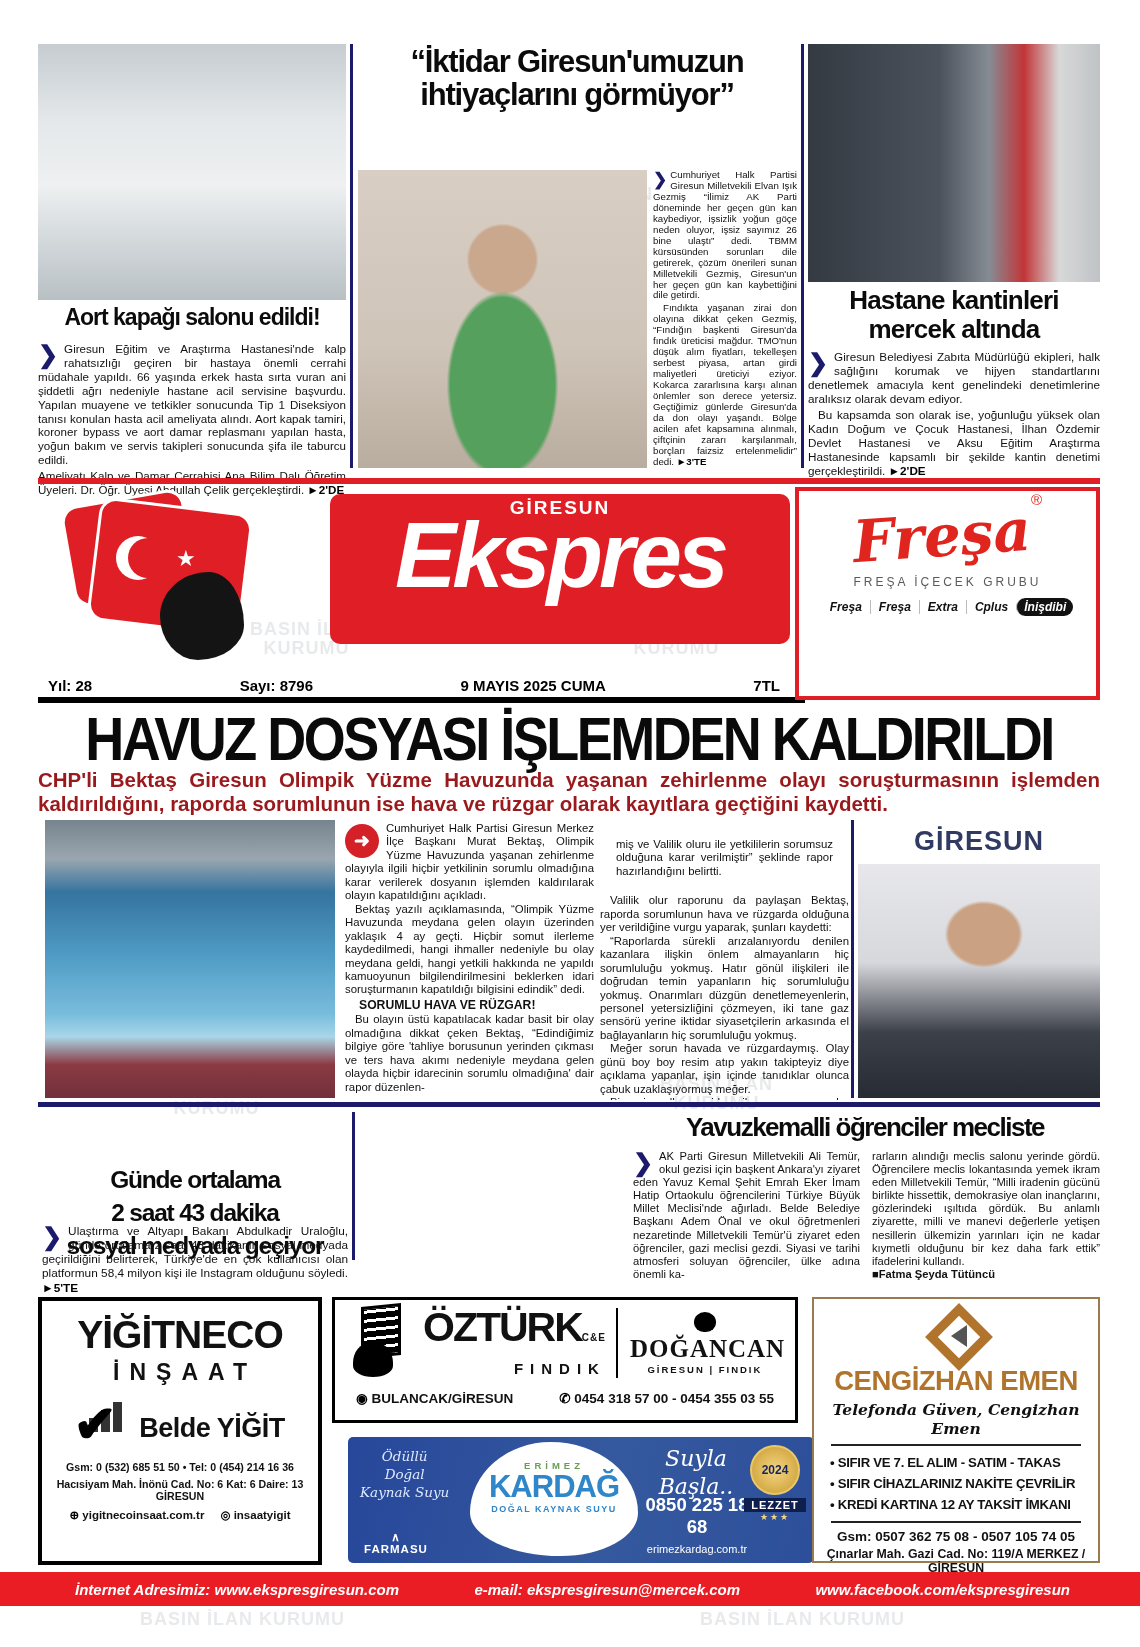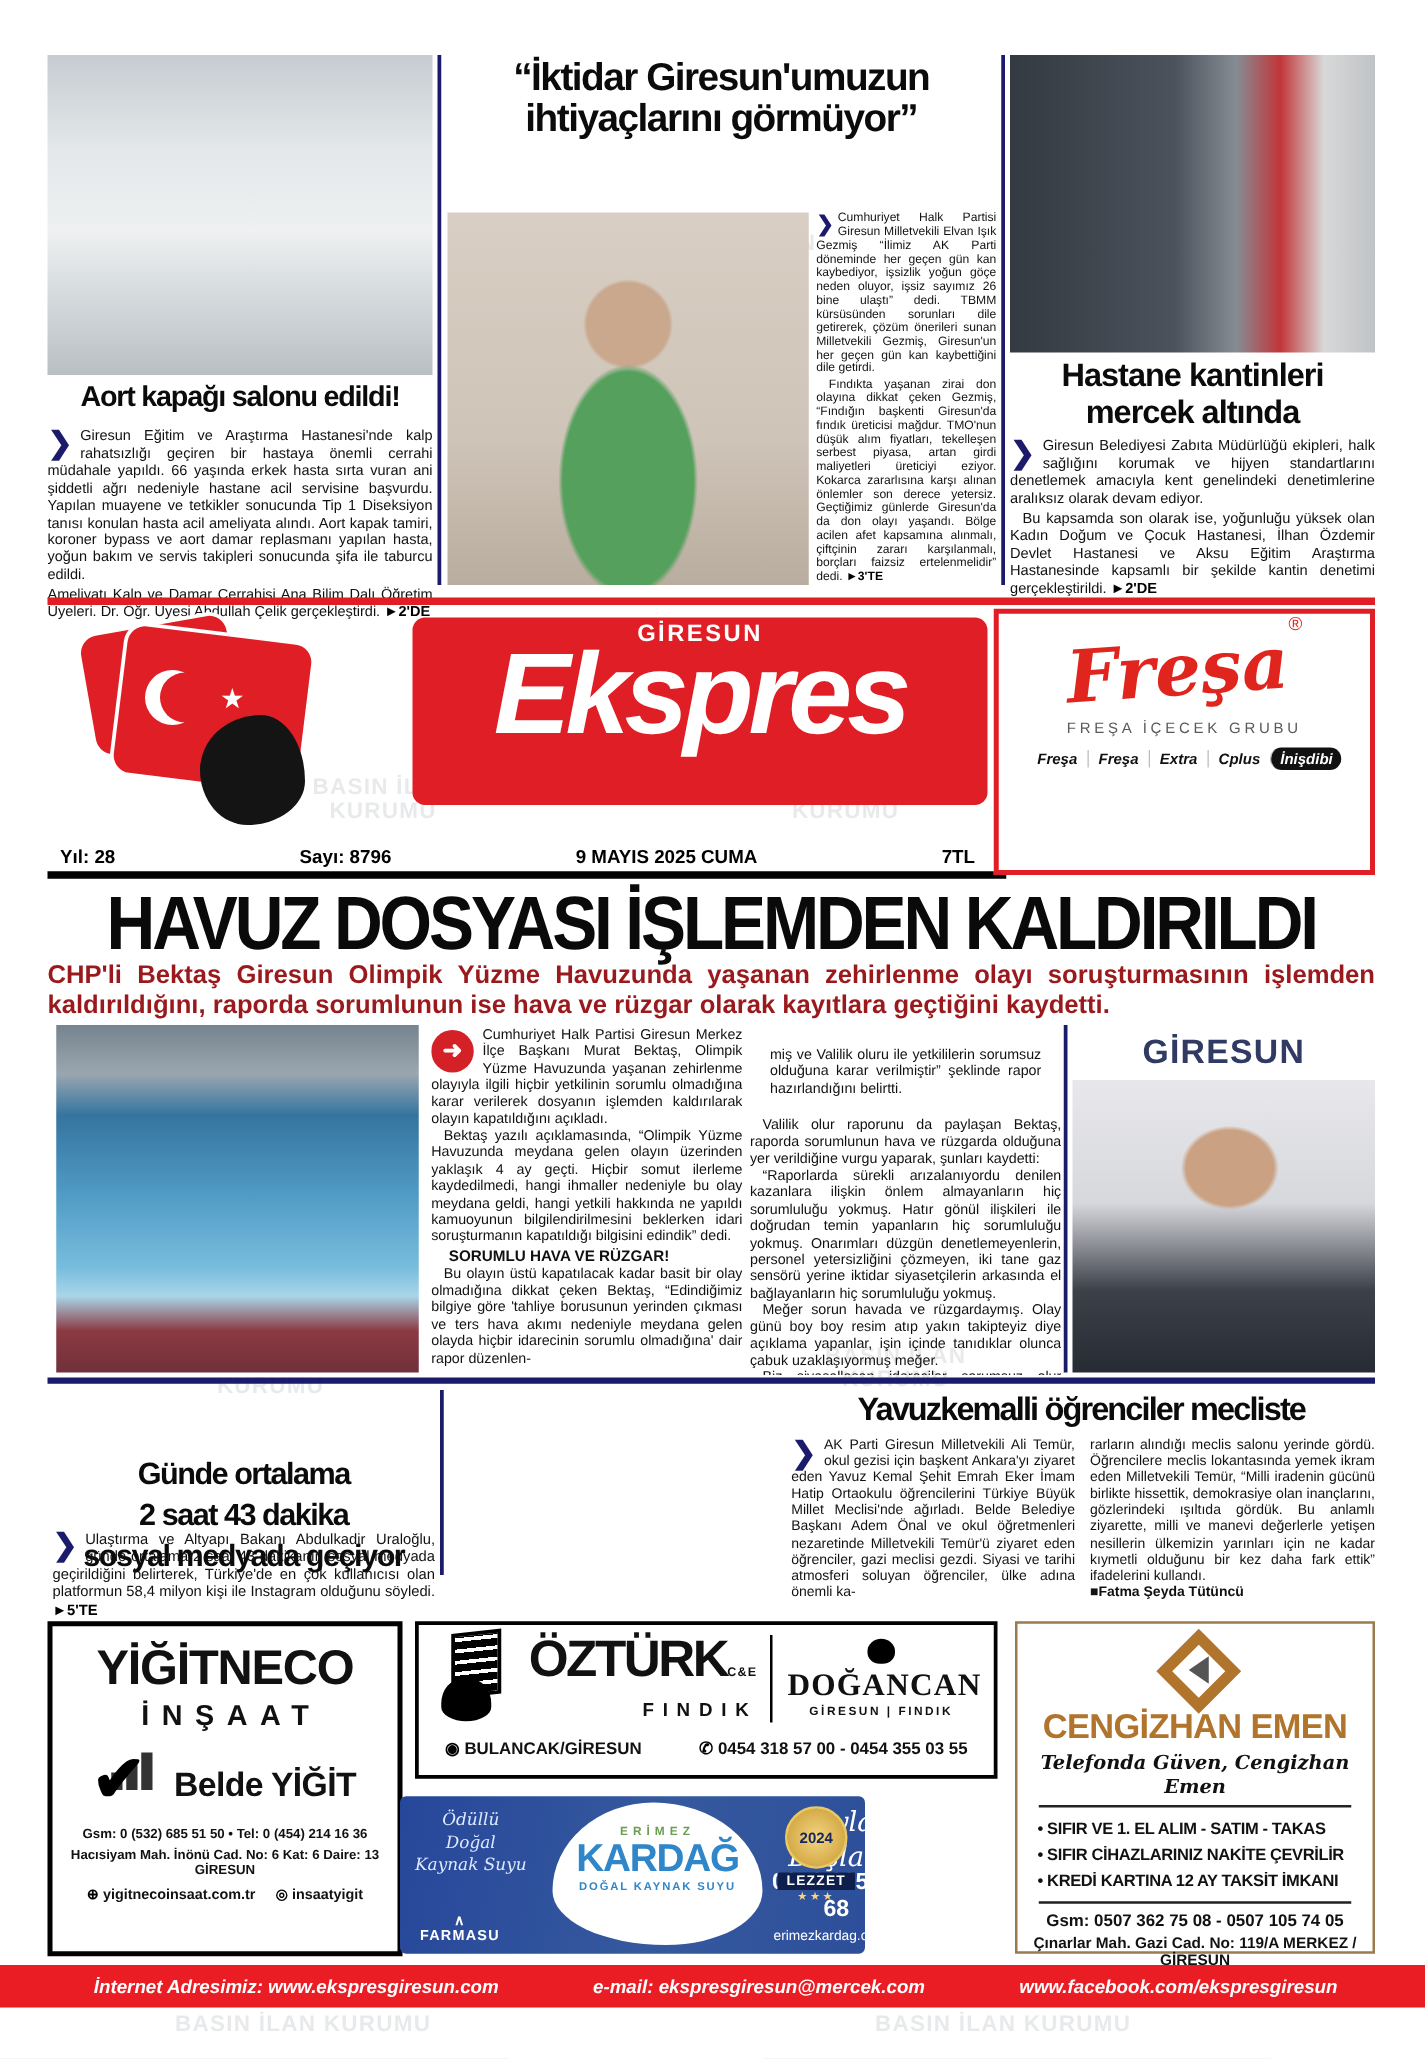--- a/index.html
+++ b/index.html
@@ -102,21 +102,21 @@
            border-radius:50% 50% 60% 60%/70% 70% 40% 40%;}
   .oz-brand{font-weight:bold;font-size:41px;letter-spacing:-2px;line-height:.9;margin-left:2px;}
   .oz-ce{font-size:10px;font-weight:bold;letter-spacing:1px;}
   .oz-findik{font-weight:bold;font-size:15px;letter-spacing:7px;text-align:right;margin-top:15px;}
   .oz-div{width:2px;height:70px;background:#000;margin:0 12px 0 10px;}
   .oz-right{text-align:center;width:150px;}
   .hazel{display:inline-block;width:22px;height:20px;background:#000;border-radius:50% 50% 45% 45%;}
   .oz-partner{font-family:"Liberation Serif",serif;font-weight:bold;font-size:25px;letter-spacing:1px;line-height:1;}
   .oz-psub{font-size:9.5px;font-weight:bold;letter-spacing:2px;margin-top:3px;}
   .oz-bottom{display:flex;justify-content:center;gap:46px;font-weight:bold;font-size:13.5px;margin-top:4px;}
-  .ad-kardag{left:320px;top:1437px;width:372px;height:126px;background:linear-gradient(100deg,#27479a 0%,#35599e 55%,#2d4f9b 100%);
+  .ad-kardag{left:348px;top:1437px;width:466px;height:126px;background:linear-gradient(100deg,#27479a 0%,#35599e 55%,#2d4f9b 100%);
              border-radius:5px;color:#fff;overflow:hidden;}
   .k-left{position:absolute;left:12px;top:10px;font-family:"DejaVu Serif",serif;font-style:italic;
           font-size:13.5px;line-height:1.35;color:#dfe9ff;text-align:center;}
   .k-farmasu{position:absolute;left:16px;bottom:8px;font-weight:bold;font-size:11.5px;letter-spacing:1px;text-align:center;line-height:1;}
   .k-blob{position:absolute;left:122px;top:5px;width:168px;height:114px;background:#fff;
           border-radius:48% 52% 46% 54%/62% 62% 38% 38%;text-align:center;color:#2f86c8;}
   .k-erimez{font-size:9.5px;letter-spacing:4px;color:#58911) ;margin-top:18px;color:#6a9f53;font-weight:bold;}
   .k-brand{font-weight:bold;font-size:31px;letter-spacing:-1px;line-height:1;color:#2f86c8;}
   .k-bsub{font-weight:bold;font-size:9px;letter-spacing:1.5px;color:#2f86c8;margin-top:2px;}
   .k-slogan{position:absolute;left:296px;top:8px;width:104px;font-family:"DejaVu Serif",serif;font-style:italic;
@@ -338,21 +338,21 @@
 
   <div class="ad ad-ceng">
     <div class="c-logo">
         <div class="c-d1"></div>
         <div class="c-d2"></div>
       </div>
     <div class="c-name">CENGİZHAN EMEN</div>
     <div class="c-script">Telefonda Güven, Cengizhan Emen</div>
     <div class="c-rule"></div>
     <div class="c-bullets">
-      <div>• SIFIR VE 1. EL ALIM - SATIM - TAKAS</div>
+      <div>• SIFIR VE 7. EL ALIM - SATIM - TAKAS</div>
       <div>• SIFIR CİHAZLARINIZ NAKİTE ÇEVRİLİR</div>
       <div>• KREDİ KARTINA 12 AY TAKSİT İMKANI</div>
     </div>
     <div class="c-rule"></div>
     <div class="c-gsm">Gsm: 0507 362 75 08 - 0507 105 74 05</div>
     <div class="c-addr">Çınarlar Mah. Gazi Cad. No: 119/A MERKEZ / GİRESUN</div>
   </div>
 
   <div class="footer">
     <span>İnternet Adresimiz: www.ekspresgiresun.com</span>

